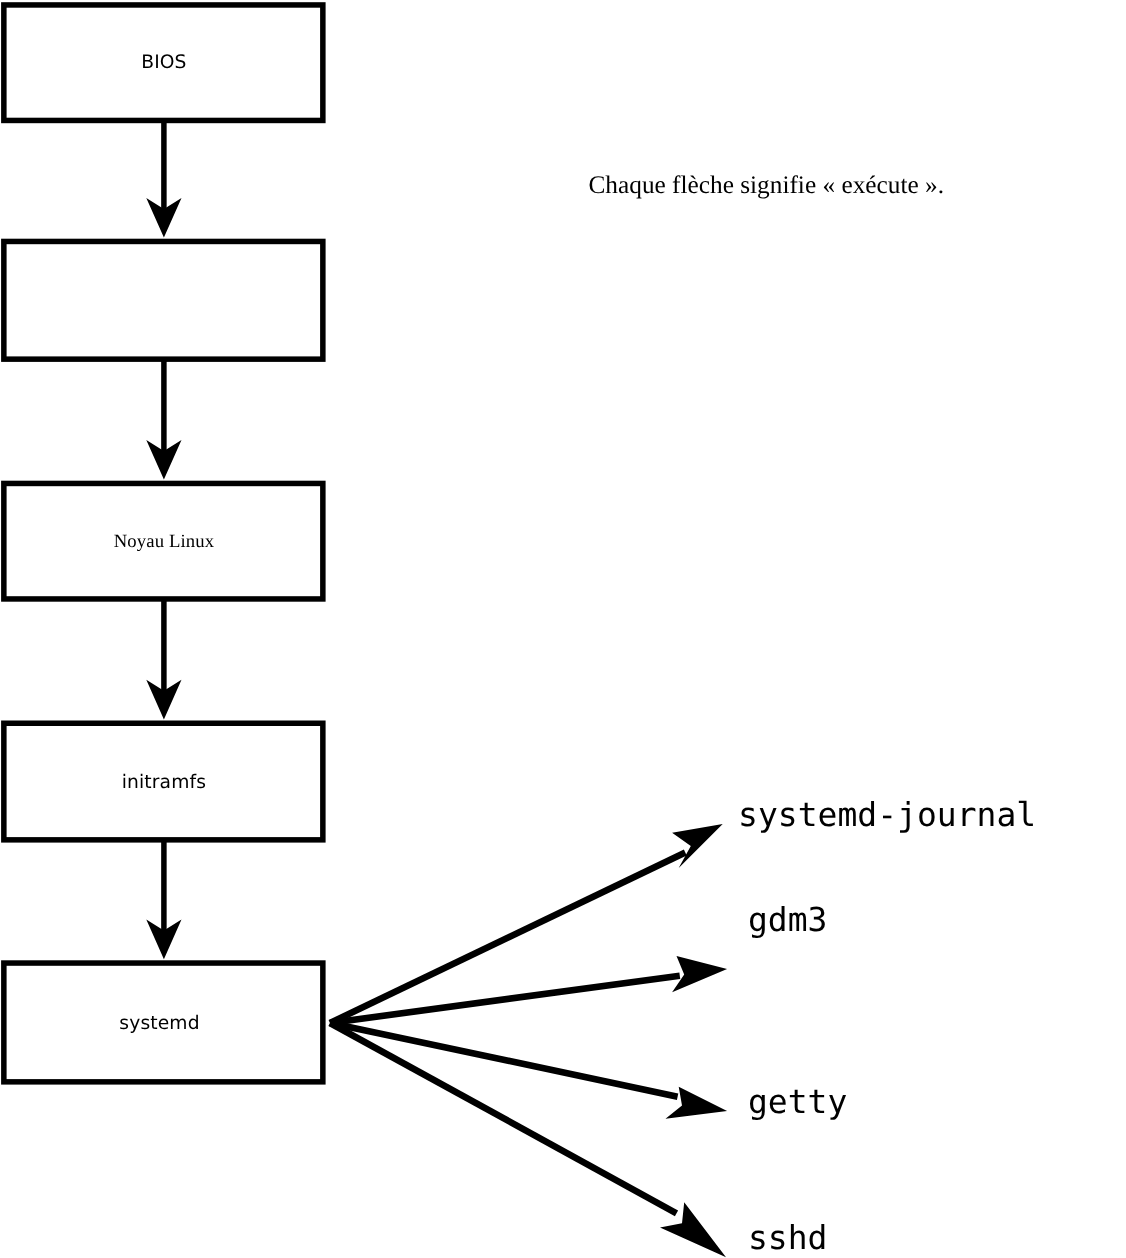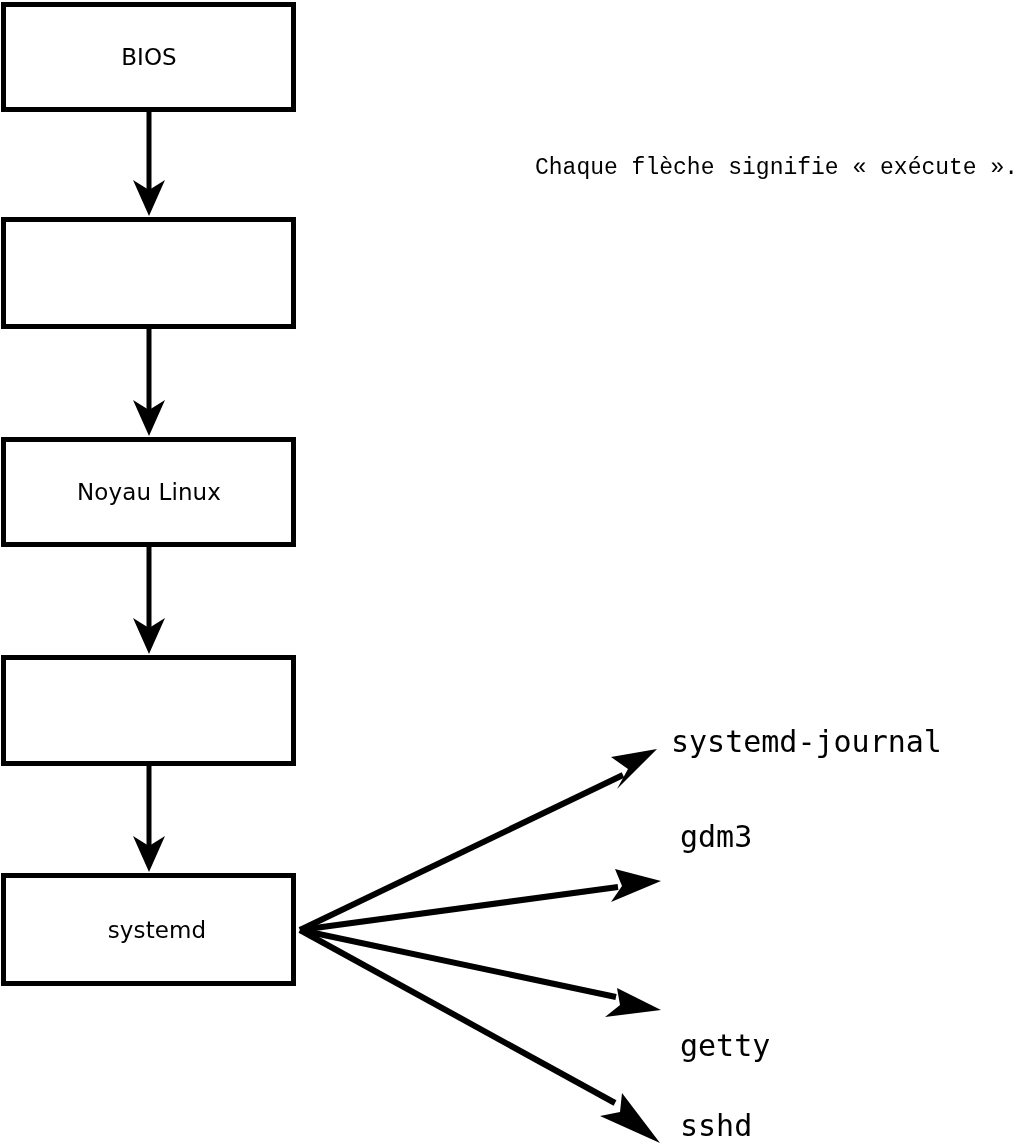--- a/index.html
+++ b/index.html
@@ -54,39 +54,39 @@
   .arrow-head {
     fill: #000000;
     stroke: none;
   }
 
   
   .box-label {
     position: absolute;
     text-align: center;
     font-family: "DejaVu Sans", sans-serif;
-    font-size: 23px;
+    font-size: 17px;
     line-height: 30px;
     color: #000000;
     white-space: pre-line;
     letter-spacing: 0.1px;
   }
 
   .leaf-label {
     position: absolute;
     font-family: "DejaVu Sans Mono", monospace;
     font-size: 30px;
     line-height: 28px;
     color: #000000;
     white-space: nowrap;
   }
 
   .caption {
     position: absolute;
-    font-family: Liberation Mono, monospace;
+    font-family: Liberation Serif, serif;
     font-size: 23px;
     line-height: 30px;
     color: #000000;
     white-space: nowrap;
   }
 </style>
 </head>
 <body>
 
 <div id="diagram-root">
@@ -137,28 +137,29 @@
     <g>
       <line class="fan-arrow-shaft" x1="300" y1="930" x2="615" y2="1103"></line>
       <path class="arrow-head" d="M 660,1143 L 622,1093 L 620,1112 L 600,1116 Z"></path>
     </g>
 
   </svg>
 
   <div class="box-label" style="left:4px; top:42px; width:290px;">BIOS</div>
 
 
-  <div class="box-label" style="left:4px; top:477px; width:290px;">Noyau Linux</div>
+  <div class="box-label" style="left:4px; top:477px; width:290px;font-family:Liberation Serif, serif;">Noyau Linux</div>
 
+  <div class="box-label" style="left:4px; top:696px; width:290px;">initramfs</div>
 
-  <div class="box-label" style="left:12px; top:915px; width:290px;">systemd</div>
+  <div class="box-label" style="left:0; top:915px; width:290px;">systemd</div>
 
   <div class="leaf-label" style="left:671px; top:728px;">systemd-journal</div>
 
   <div class="leaf-label" style="left:680px; top:823px;">gdm3</div>
 
-  <div class="leaf-label" style="left:680px; top:989px;margin-top:43px;">getty</div>
+  <div class="leaf-label" style="left:680px; top:989px;">getty</div>
 
   <div class="leaf-label" style="left:680px; top:1112px;text-align:right;">sshd</div>
 
   <div class="caption" style="left:535px; top:153px;">Chaque flèche signifie « exécute ».</div>
 
 </div>
 
 </body></html>

